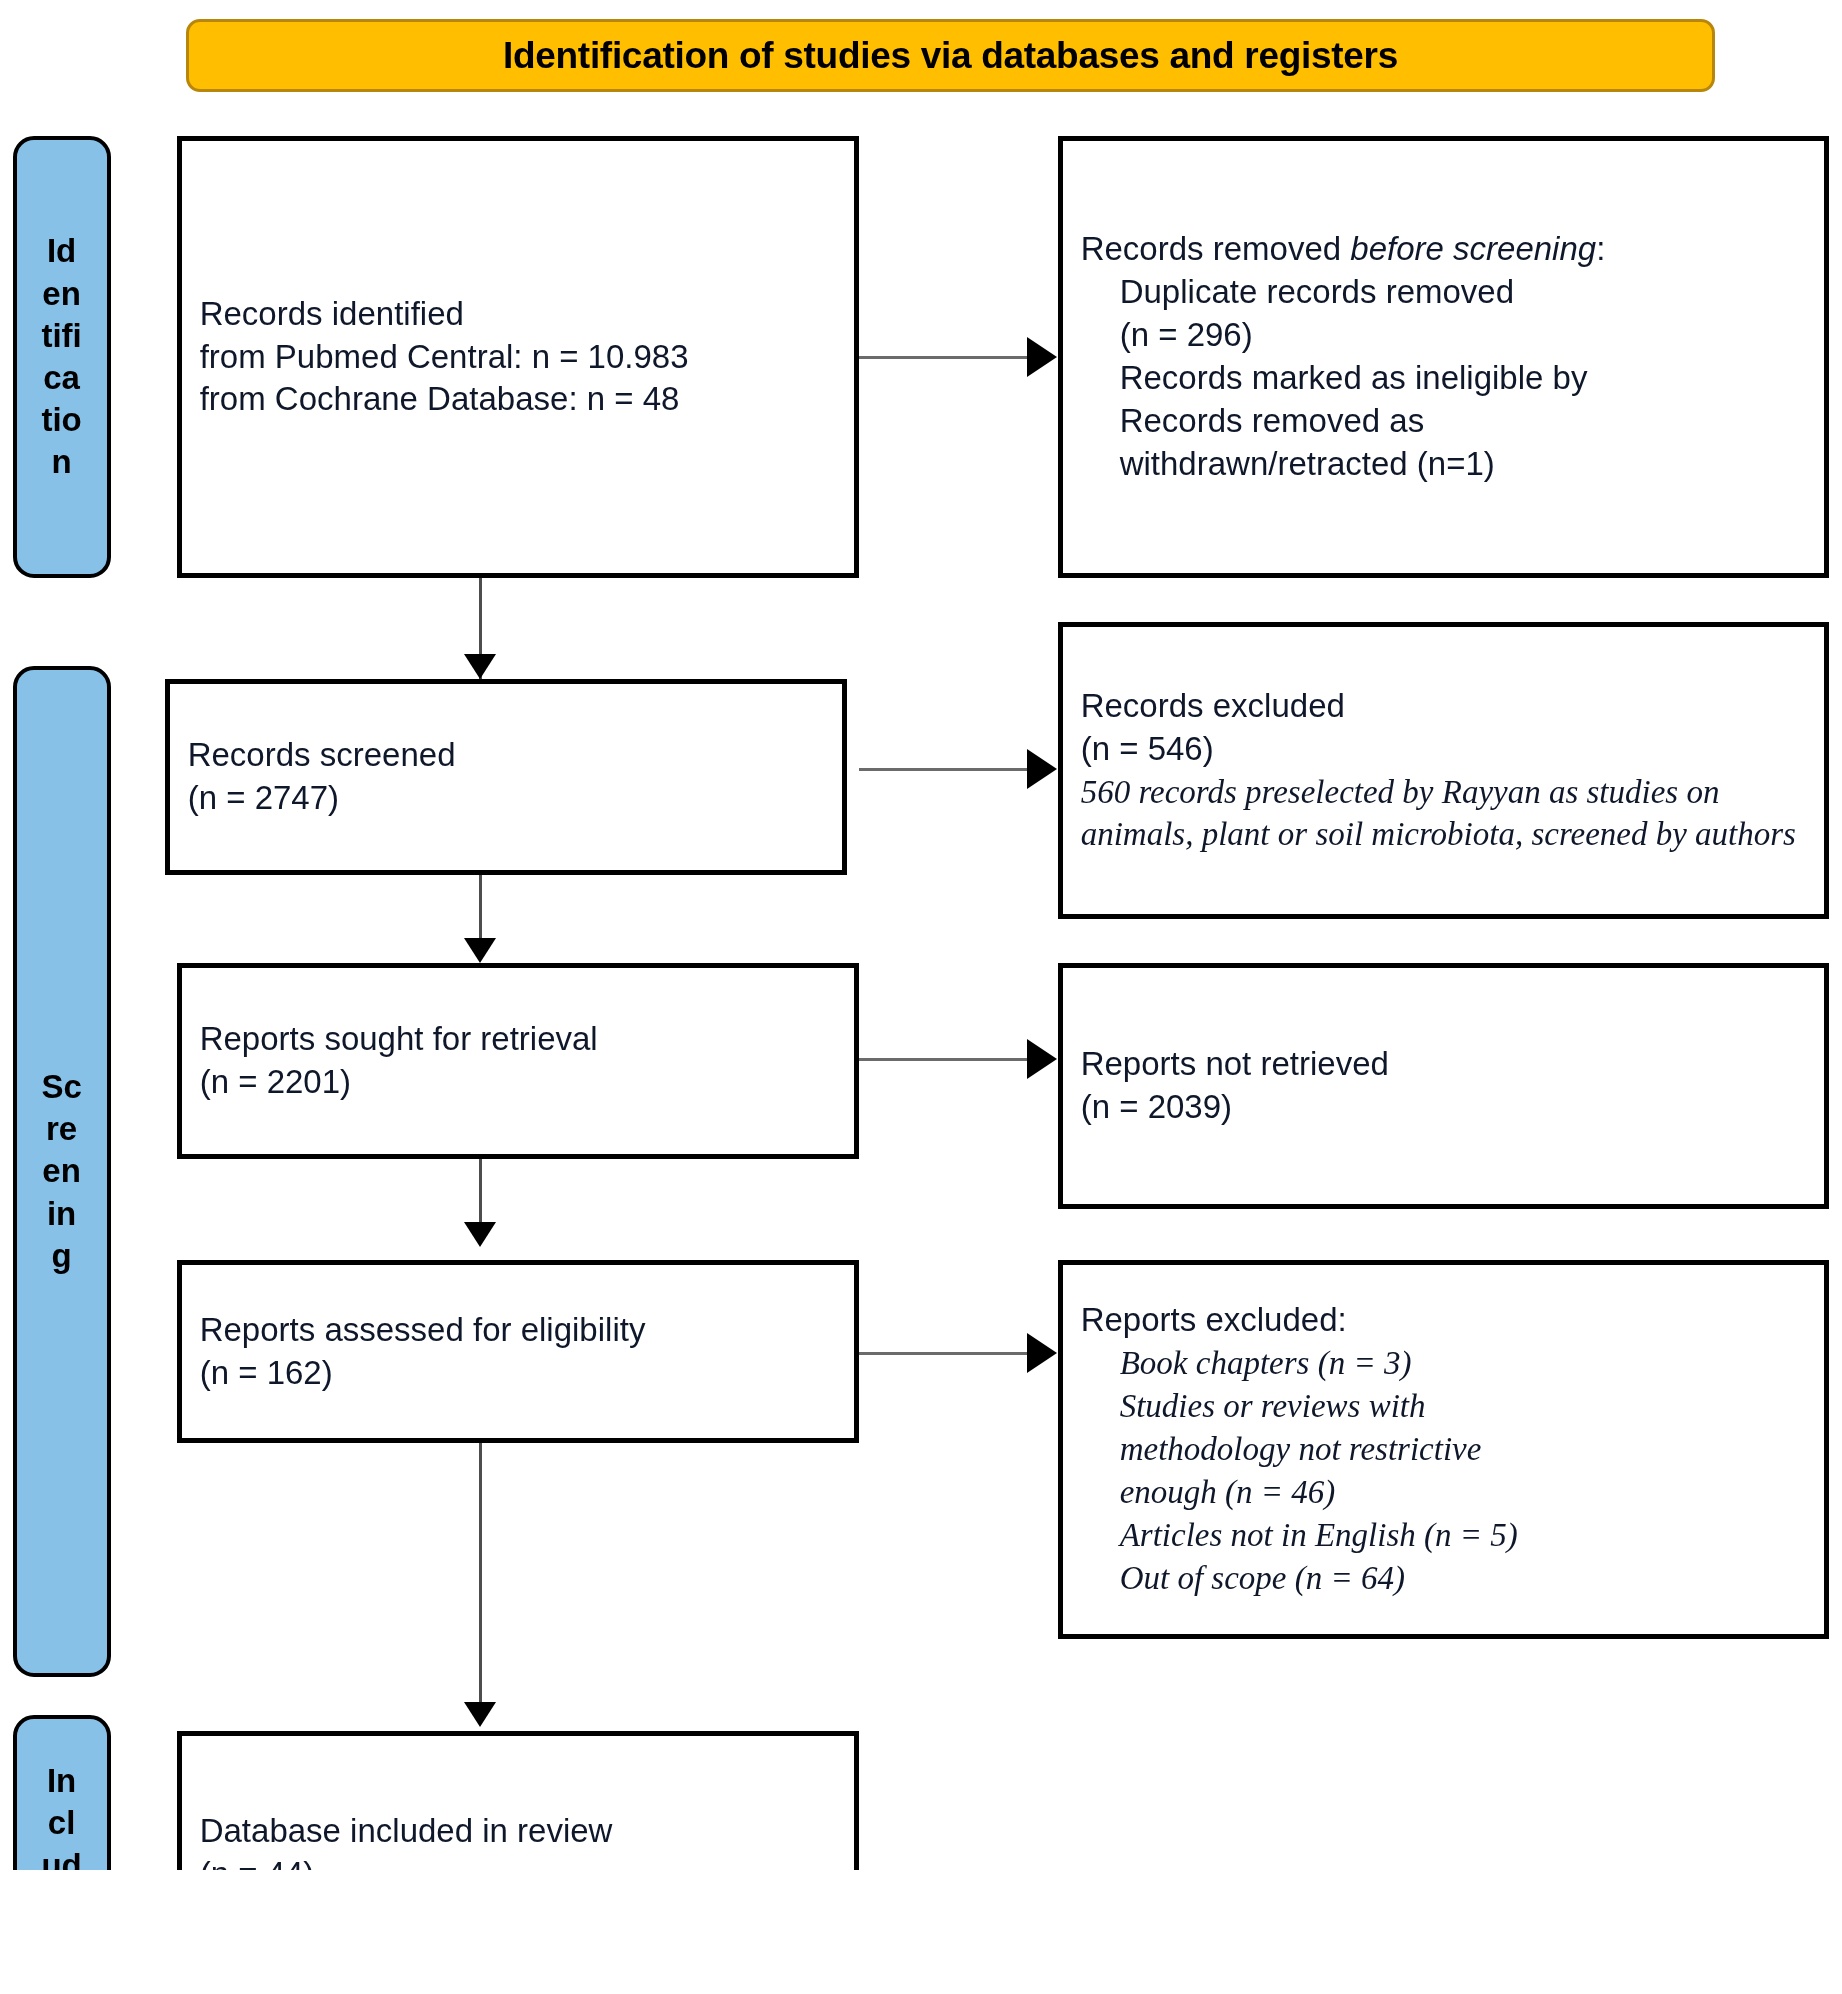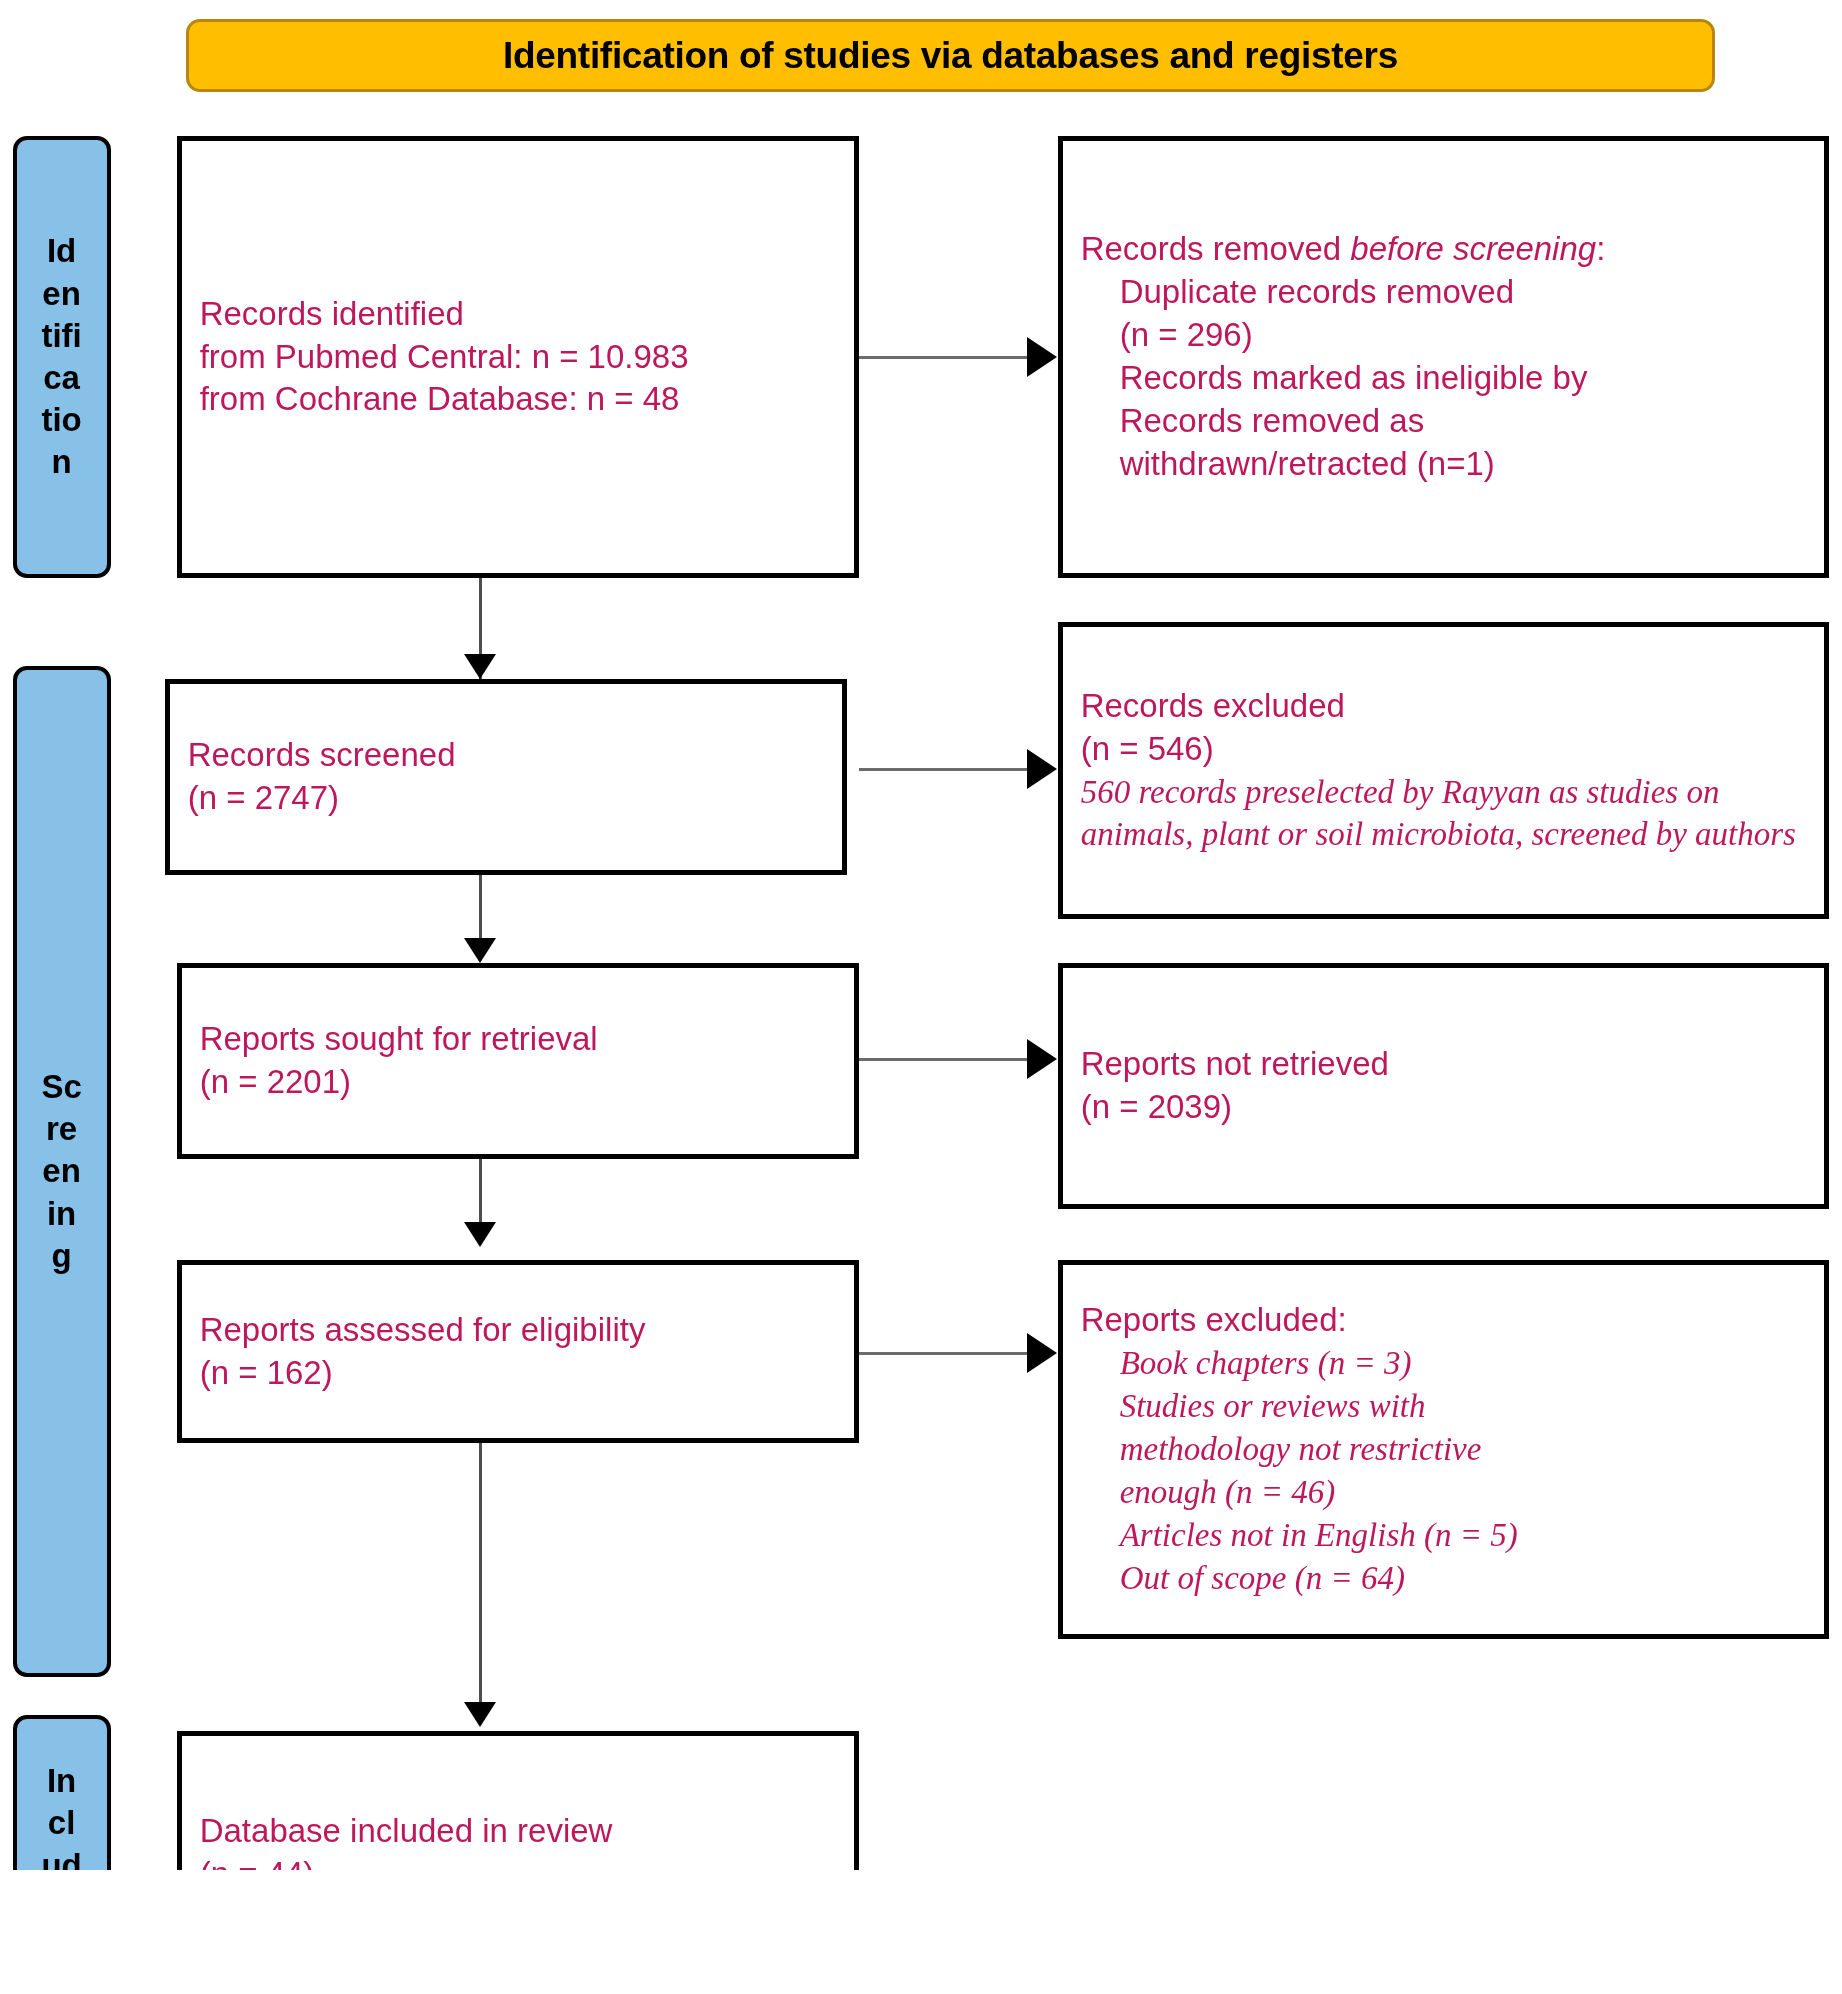--- a/index.html
+++ b/index.html
@@ -32,21 +32,21 @@
     color:#000;
     letter-spacing:-0.3px;
     white-space:nowrap;
   }
 
   
   .stage{
     position:absolute;
     background:#87C1E8;
     border:4.4px solid #000000;
-    border-radius:14px;
+    border-radius:21px;
     box-sizing:border-box;
     display:flex;
     flex-direction:column;
     align-items:center;
     justify-content:center;
   }
   .stage-line{
     font-size:33px;
     font-weight:bold;
     color:#000;
@@ -62,21 +62,21 @@
     box-sizing:border-box;
     display:flex;
     align-items:center;
   }
   .box-inner{
     padding:0 17.7px;
     width:100%;
   }
   .line{
     font-size:33px;
-    color:#be185d;
+    color:#0f172a;
     line-height:1.30;
     white-space:nowrap;
   }
   .line.wrapme{white-space:normal;}
   .line.ital{font-style:italic;font-family:Liberation Serif, serif;}
   .line.indent{padding-left:39px;}
 
   
   .vline{
     position:absolute;

